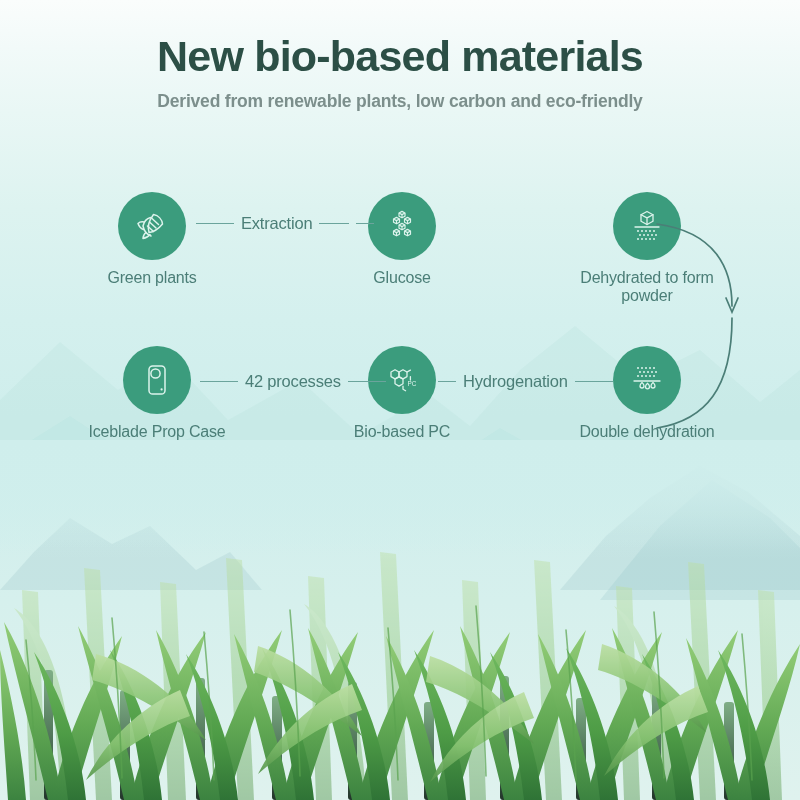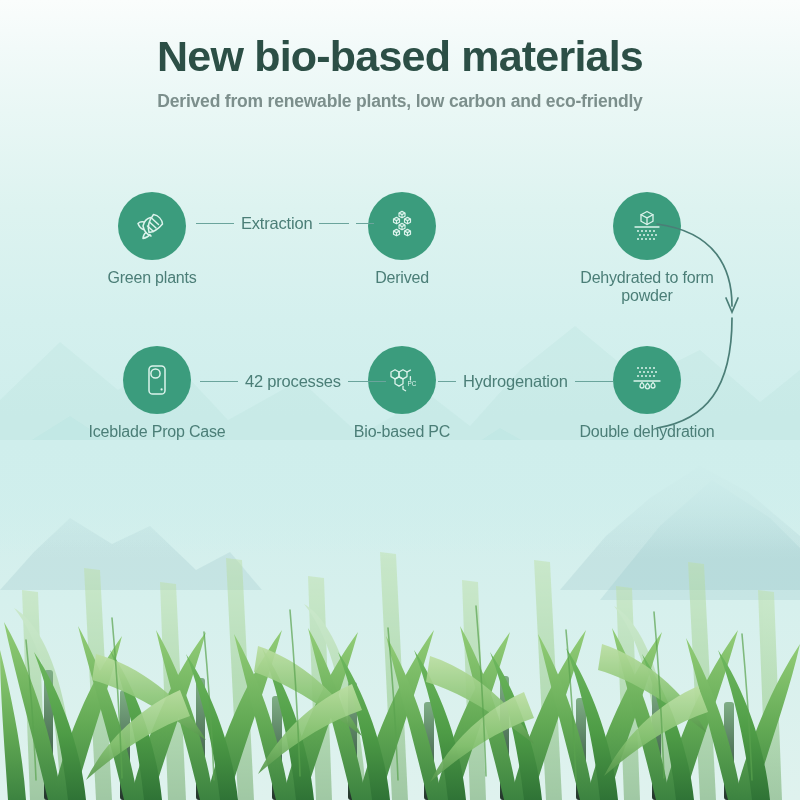--- a/index.html
+++ b/index.html
@@ -178,21 +178,21 @@
               <path d="M10.5 24l3-1.6 3 1.6v3.2l-3 1.6-3-1.6z"></path>
                 <path d="M10.5 24l3 1.6 3-1.6M13.5 25.6v3.2"></path>
             </g>
             <g>
               <path d="M21.5 24l3-1.6 3 1.6v3.2l-3 1.6-3-1.6z"></path>
                 <path d="M21.5 24l3 1.6 3-1.6M24.5 25.6v3.2"></path>
             </g>
           </g>
         </svg>
       </div>
-      <div class="label">Derived</div>
+      <div class="label">Glucose</div>
     </div>
 
     <div class="node" id="node-powder">
       <div class="circle">
         <svg width="40" height="40" viewBox="0 0 40 40">
           <g fill="none" stroke="#dcf3ec" stroke-width="1.3" stroke-linejoin="round" stroke-linecap="round">
             <path d="M20 5.5l6 3.2v6.6l-6 3.2-6-3.2V8.7z"></path>
             <path d="M14 8.7l6 3.2 6-3.2M20 11.9v6.6"></path>
             <path d="M8 21h24"></path>
           </g>

